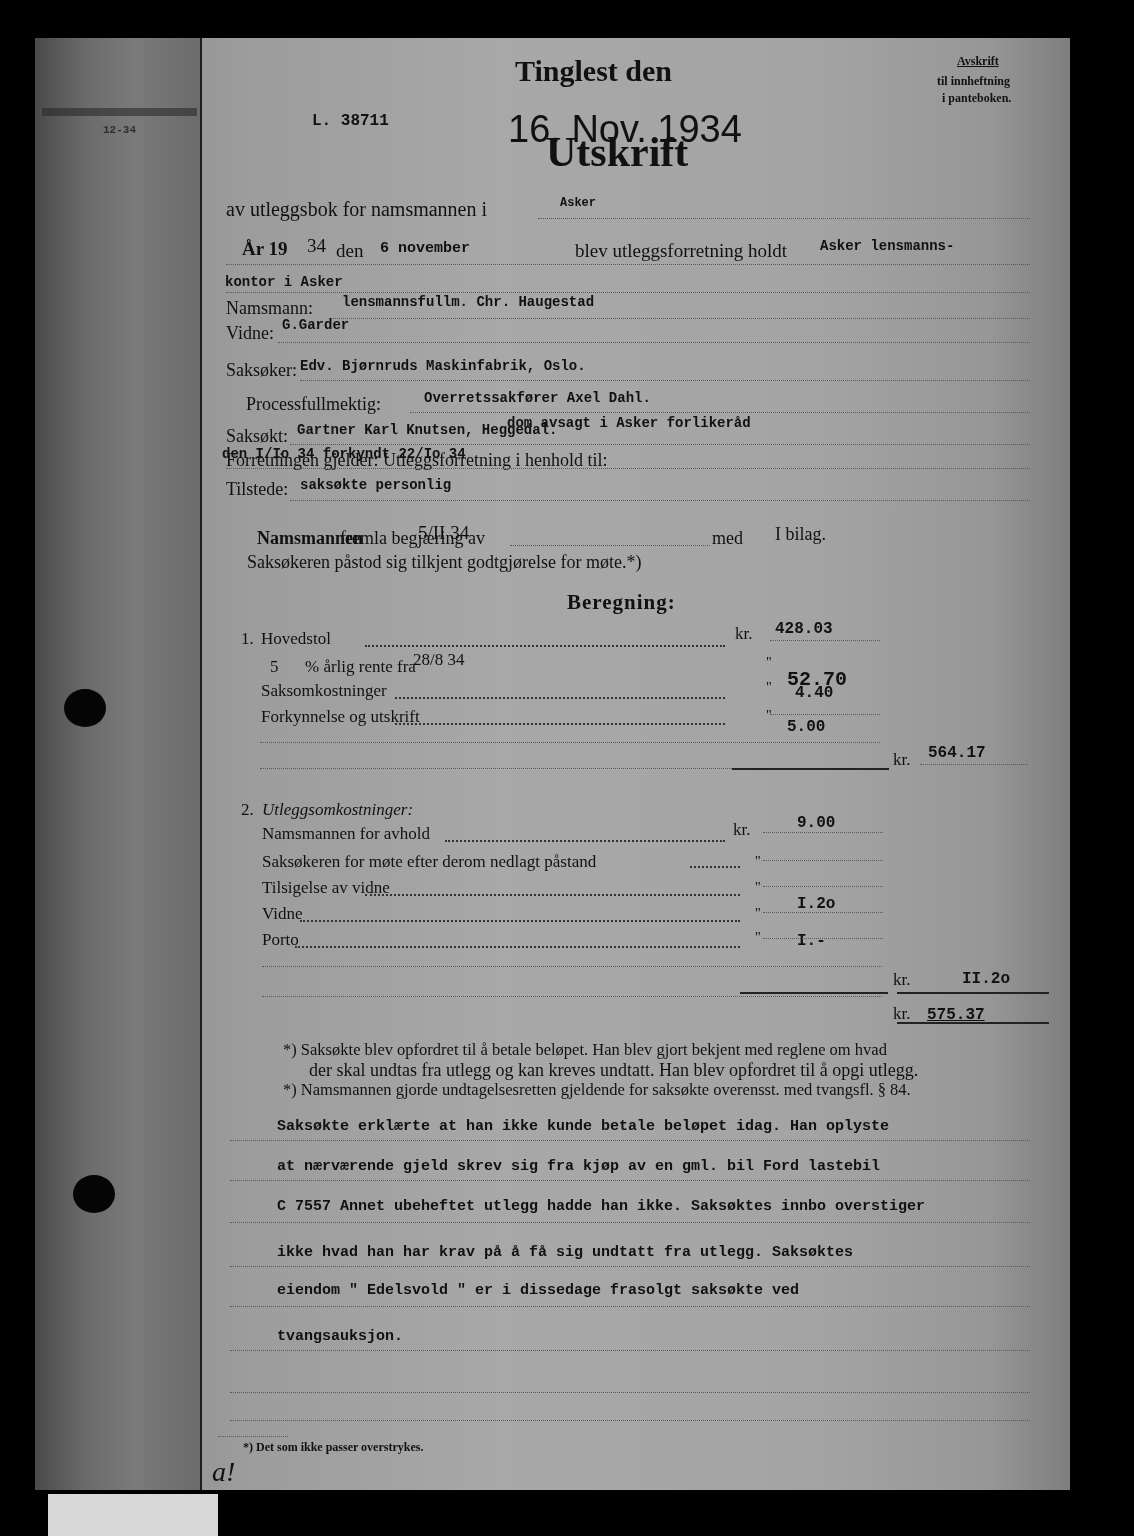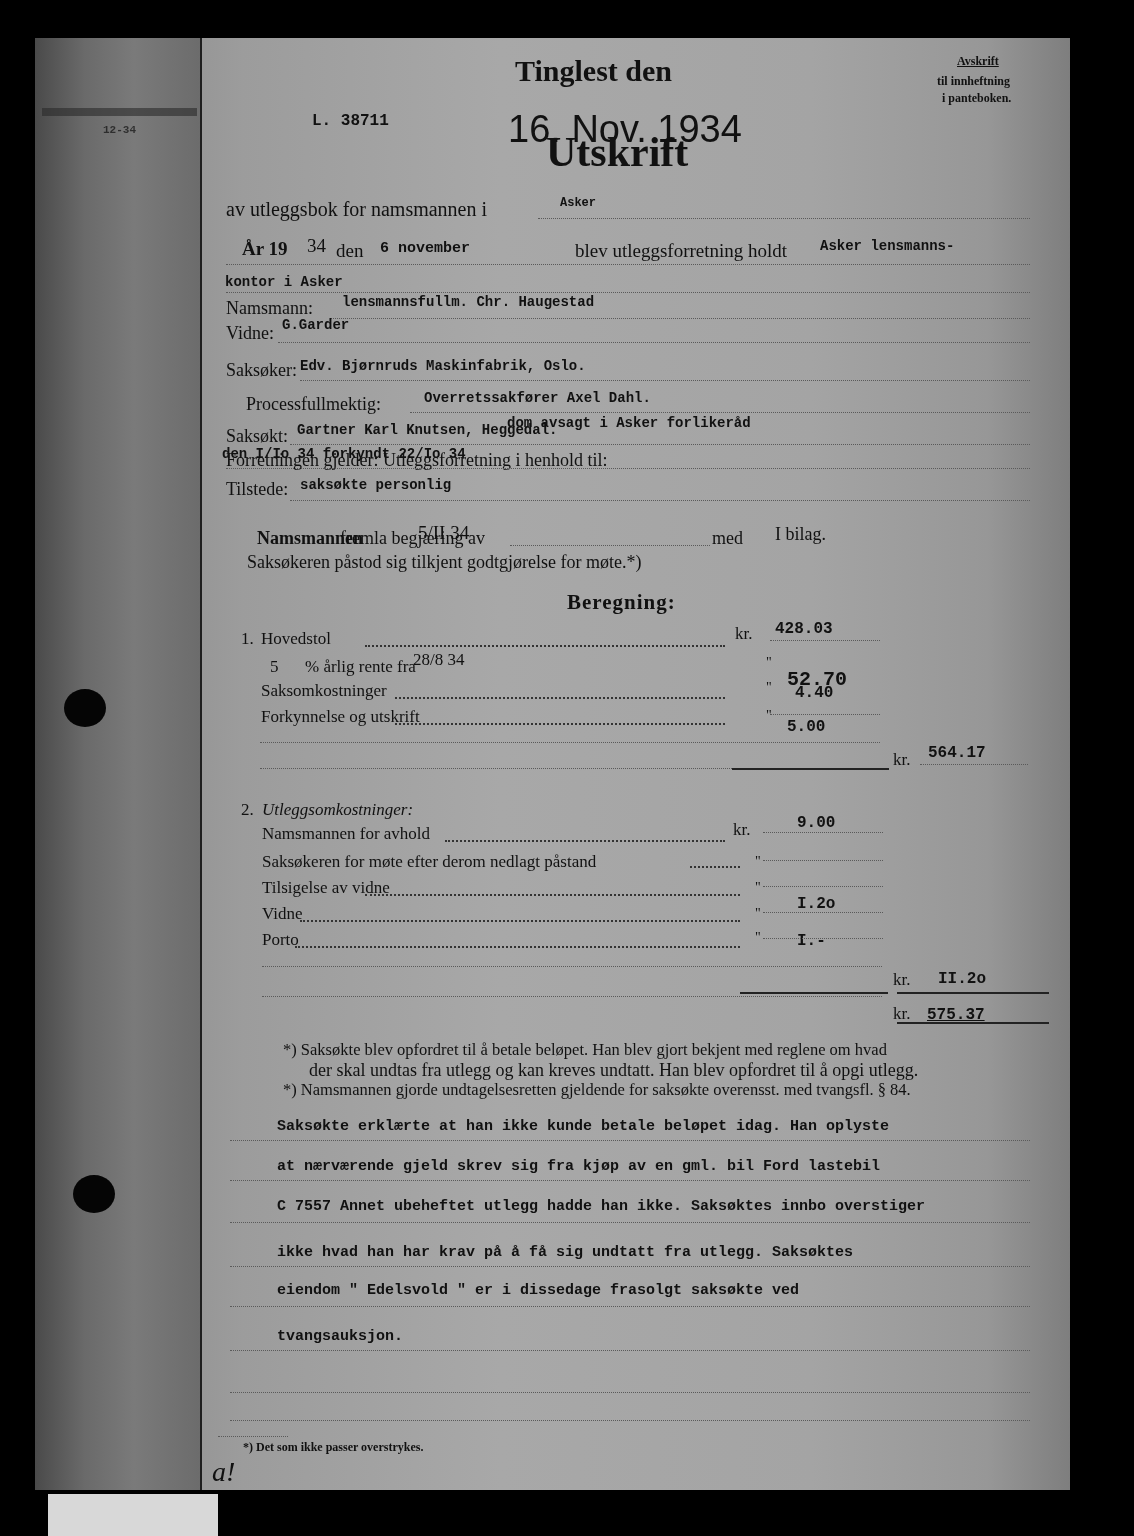--- a/index.html
+++ b/index.html
@@ -143,21 +143,21 @@
 
 <div class="t serif" style="left:262px;top:930px;font-size:17px;">Porto</div>
 <div class="rule" style="left:295px;top:946px;width:445px;border-top:2px dotted #333;"></div>
 <div class="t serif" style="left:755px;top:930px;font-size:14px;">"</div>
 <div class="t type" style="left:797px;top:932px;font-size:16px;">I.-</div>
 <div class="rule" style="left:763px;top:938px;width:120px;"></div>
 <div class="rule" style="left:262px;top:966px;width:620px;"></div>
 <div class="rule" style="left:262px;top:996px;width:620px;"></div>
 <div class="solid" style="left:740px;top:992px;width:148px;"></div>
 <div class="t serif" style="left:893px;top:970px;font-size:17px;">kr.</div>
-<div class="t type" style="left:938px;top:970px;font-size:16px;">II.2o</div>
+<div class="t type" style="left:962px;top:970px;font-size:16px;">II.2o</div>
 <div class="solid" style="left:897px;top:992px;width:152px;"></div>
 
 <div class="t serif" style="left:893px;top:1004px;font-size:17px;">kr.</div>
 <div class="t type" style="left:927px;top:1006px;font-size:16px;text-decoration:underline;">575.37</div>
 <div class="solid" style="left:897px;top:1022px;width:152px;"></div>
 
 <div class="t serif" style="left:283px;top:1040px;font-size:16.5px;">*)  Saksøkte blev opfordret til å betale beløpet.  Han blev gjort bekjent med reglene om hvad</div>
 <div class="t serif" style="left:309px;top:1060px;font-size:18px;">der skal undtas fra utlegg og kan kreves undtatt.  Han blev opfordret til å opgi utlegg.</div>
 <div class="t serif" style="left:283px;top:1080px;font-size:16.5px;">*)  Namsmannen gjorde undtagelsesretten gjeldende for saksøkte overensst. med tvangsfl. § 84.</div>
 

